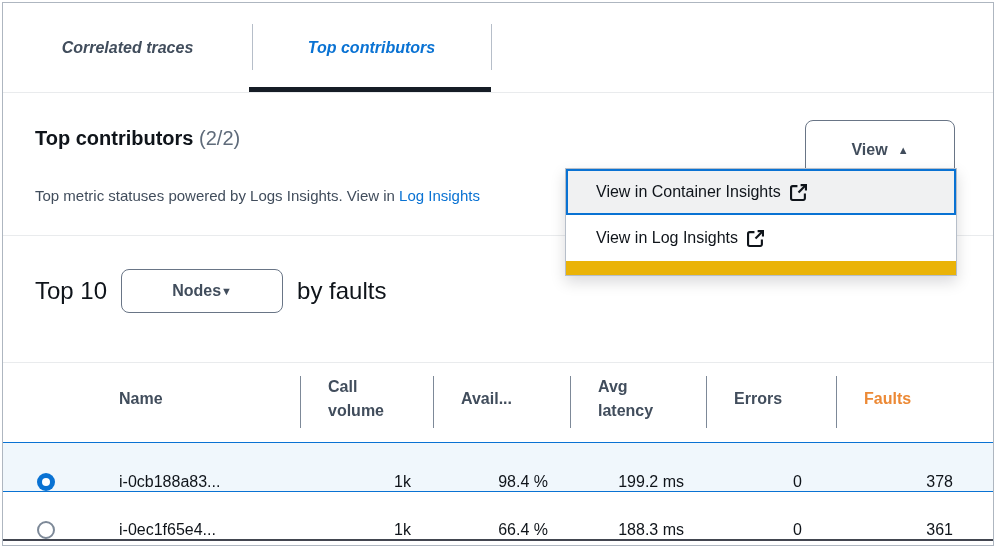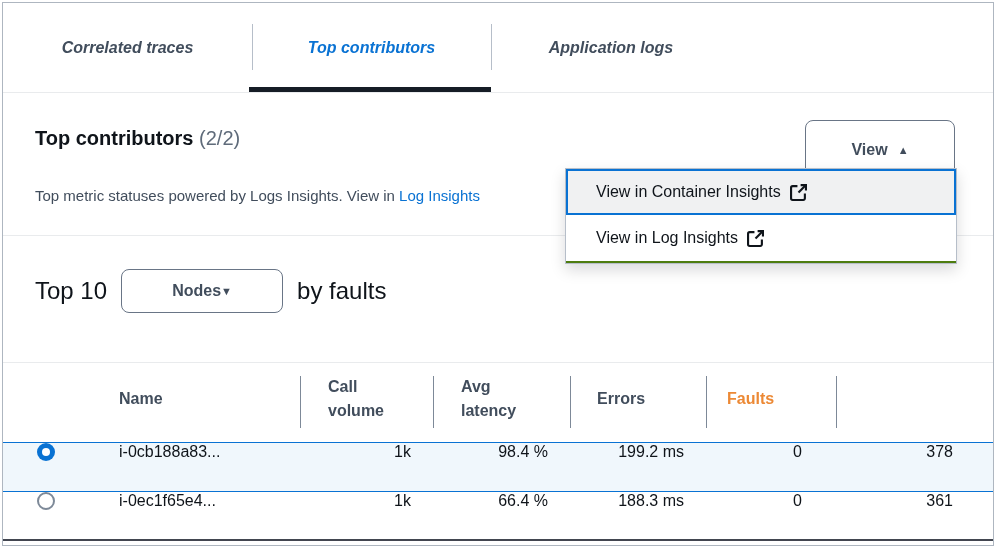--- a/index.html
+++ b/index.html
@@ -21,21 +21,21 @@
   .title-count { font-weight:normal; color:#5f6b7a; }
   .desc { position:absolute; left:32px; top:184px; font-size:15px; color:#414d5c; white-space:nowrap; }
   .desc a { color:#0972d3; text-decoration:none; }
   .view-btn { position:absolute; left:802px; top:117px; width:150px; height:60px; background:#fff; border:1px solid #697586; border-radius:8px; display:flex; align-items:center; justify-content:center; gap:10px; font-size:16px; font-weight:bold; color:#414d5c; cursor:pointer; font-family:inherit; }
   .view-btn .caret { font-size:11px; color:#414d5c; }
   .divider { position:absolute; left:0; width:100%; height:1px; background:#e9ebed; }
   .divider-1 { top:232px; }
   .divider-2 { top:359px; }
 
   
-  .dropdown-panel { position:absolute; left:562px; top:165px; width:392px; background:#4d7c0f; border:1px solid #b6bec9; box-shadow:0 6px 14px rgba(0,7,22,0.15); z-index:20; padding-bottom:2px; }
+  .dropdown-panel { position:absolute; left:562px; top:165px; width:392px; background:#eab308; border:1px solid #b6bec9; box-shadow:0 6px 14px rgba(0,7,22,0.15); z-index:20; padding-bottom:14px; }
   .dd-item { display:flex; align-items:center; gap:9px; height:46px; padding-left:30px; font-size:16px; color:#0f141a; cursor:pointer; background:#fff; }
   .dd-item.highlighted { background:#f0f1f2; border:2px solid #0972d3; padding-left:28px; }
   .ext-icon { width:17px; height:17px; flex:0 0 auto; }
 
   
   .top10-bar { position:absolute; left:32px; top:270px; height:36px; display:flex; align-items:center; }
   .big-text { font-size:24px; color:#0f141a; white-space:nowrap; }
   .nodes-btn { margin:0 14px; width:162px; height:44px; background:#fff; border:1px solid #697586; border-radius:8px; display:flex; align-items:center; justify-content:center; font-size:16px; font-weight:bold; color:#414d5c; cursor:pointer; font-family:inherit; }
   .nodes-btn .caret { font-size:11px; }
 
@@ -46,21 +46,21 @@
   .col-name   { width:199px; flex:0 0 auto; padding-left:18px; text-align:left; }
   .col-call   { width:133px; flex:0 0 auto; }
   .col-avail  { width:137px; flex:0 0 auto; }
   .col-avg    { width:136px; flex:0 0 auto; }
   .col-errors { width:130px; flex:0 0 auto; }
   .col-faults { width:153px; flex:0 0 auto; }
   .th.col-call, .th.col-avail, .th.col-avg, .th.col-errors, .th.col-faults { padding-left:28px; }
   .th-faults { color:#ec8935; }
   .th-sep { position:absolute; top:13px; width:1px; height:52px; background:#7d8998; }
 
-  .trow { position:absolute; left:0; width:100%; display:flex; align-items:flex-start; background:#fff; font-size:16px; color:#0f141a; cursor:pointer; }
+  .trow { position:absolute; left:0; width:100%; display:flex; align-items:flex-end; background:#fff; font-size:16px; color:#0f141a; cursor:pointer; }
   .row-1 { top:439px; height:50px; background:#f0f7fc; border-top:1px solid #0972d3; border-bottom:1px solid #0972d3; }
   .row-2 { top:489px; height:49px; border-bottom:2px solid #424650; }
   .td { white-space:nowrap; }
   .td.col-call, .td.col-avail, .td.col-avg, .td.col-errors, .td.col-faults { text-align:right; }
   .td.col-call   { padding-right:22px; }
   .td.col-avail  { padding-right:22px; }
   .td.col-avg    { padding-right:22px; }
   .td.col-errors { padding-right:34px; }
   .td.col-faults { padding-right:36px; }
 
@@ -76,23 +76,20 @@
 
   <div class="tabs-bar">
     <div class="tab tab-correlated">
       <span>Correlated traces</span>
     </div>
     <div class="tab-sep" style="left:249px;"></div>
     <div class="tab tab-top">
       <span>Top contributors</span>
     </div>
     <div class="tab-sep" style="left:488px;"></div>
-    <div class="tab tab-app">
-      <span>Application logs</span>
-    </div>
     <div class="tab-underline"></div>
   </div>
 
   <div class="title-row">
     <span class="title-main">Top contributors</span>
     <span class="title-count">(2/2)</span>
   </div>
 
   <button class="view-btn">
     <span>View</span>
@@ -114,20 +111,21 @@
     <span class="big-text">by faults</span>
   </div>
 
   <div class="divider divider-2"></div>
 
   <div class="thead">
     <div class="th col-select"></div>
     <div class="th col-name">Name</div>
     <div class="th col-call">Call
 volume</div>
+    <div class="th col-avail">Avail...</div>
     <div class="th col-avg">Avg
 latency</div>
     <div class="th col-errors">Errors</div>
     <div class="th col-faults th-faults">Faults</div>
     <div class="th-sep" style="left:297px;"></div>
     <div class="th-sep" style="left:430px;"></div>
     <div class="th-sep" style="left:567px;"></div>
     <div class="th-sep" style="left:703px;"></div>
     <div class="th-sep" style="left:833px;"></div>
   </div>

